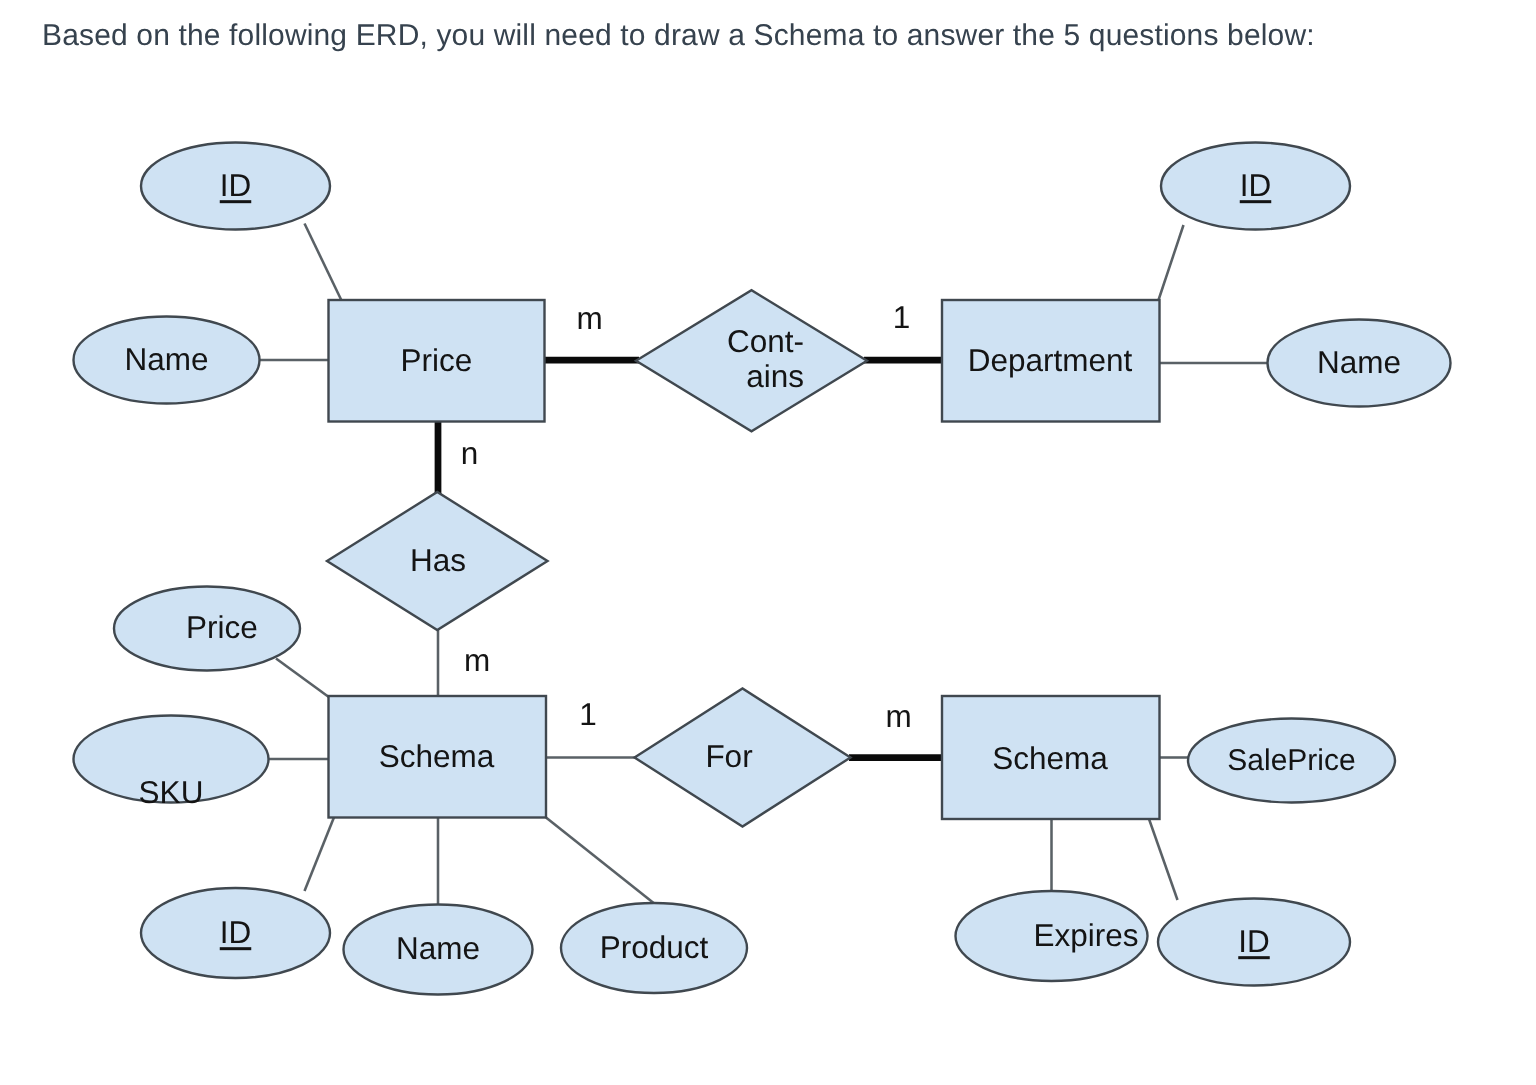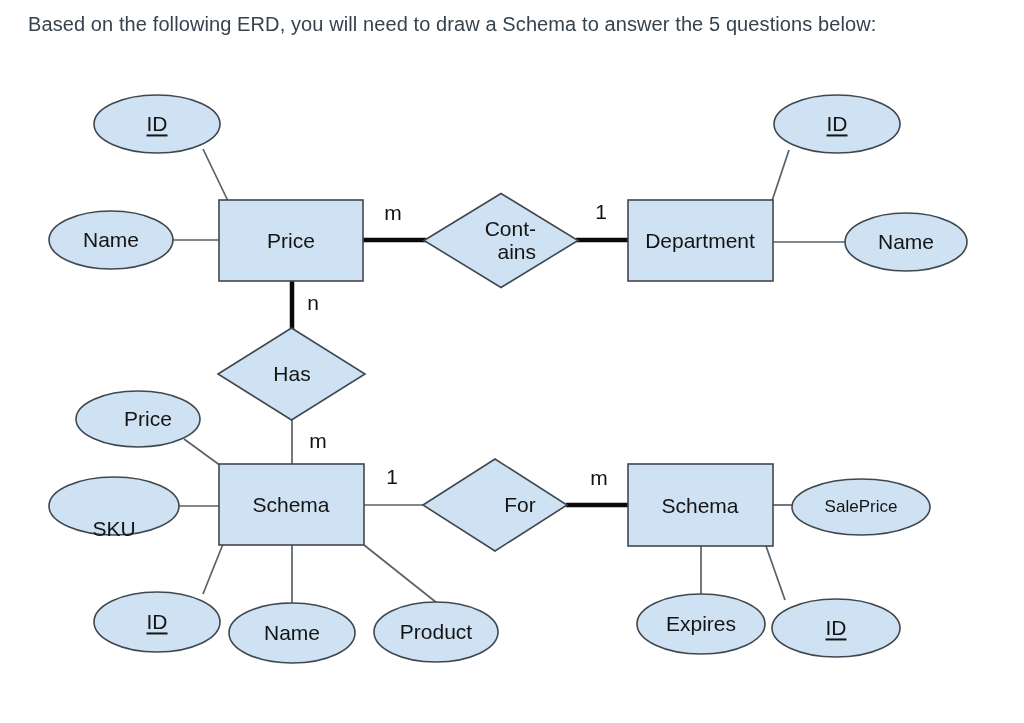--- a/index.html
+++ b/index.html
@@ -21,21 +21,21 @@
     letter-spacing:.1px;white-space:nowrap;
   }
   svg.wires{position:absolute;left:0;top:0;width:1024px;height:723px;}
   .shape{fill:var(--shape-fill);stroke:var(--shape-border);stroke-width:1.6;}
   .wire{stroke:var(--connector);stroke-width:1.7;fill:none;}
   .wire-bold{stroke:var(--connector-bold);stroke-width:4.5;fill:none;}
   .lbl{
     position:absolute;transform:translate(-50%,-50%);color:var(--text);
     font-size:21px;white-space:nowrap;text-align:right;line-height:1.1;
   }
-  .lbl.small{font-size:17px;}
+  .lbl.small{font-size:20px;}
   .lbl.wrap{white-space:normal;width:70px;}
   .lbl.pk{text-decoration:underline;text-decoration-thickness:1.5px;text-underline-offset:3px;}
 </style>
 </head>
 <body>
 
 <div class="page">
 
   <div class="title">Based on the following ERD, you will need to draw a Schema to answer the 5 questions below:</div>
 
@@ -84,35 +84,35 @@
     <ellipse class="shape" cx="836" cy="628" rx="64" ry="29"></ellipse>
   </svg>
 
   <div class="lbl" style="left:291px;top:241px">Price</div>
   <div class="lbl" style="left:700px;top:241px">Department</div>
   <div class="lbl" style="left:291px;top:505px">Schema</div>
   <div class="lbl" style="left:700px;top:506px">Schema</div>
 
   <div class="lbl wrap" style="left:501px;top:240px">Cont-ains</div>
   <div class="lbl" style="left:292px;top:374px">Has</div>
-  <div class="lbl" style="left:520px;top:505px">For</div>
+  <div class="lbl" style="left:486px;top:505px">For</div>
 
   <div class="lbl" style="left:393px;top:213px">m</div>
   <div class="lbl" style="left:601px;top:212px">1</div>
   <div class="lbl" style="left:313px;top:303px">n</div>
   <div class="lbl" style="left:318px;top:441px">m</div>
   <div class="lbl" style="left:392px;top:477px">1</div>
   <div class="lbl" style="left:599px;top:478px">m</div>
 
   <div class="lbl pk" style="left:157px;top:124px">ID</div>
   <div class="lbl" style="left:111px;top:240px">Name</div>
   <div class="lbl pk" style="left:837px;top:124px">ID</div>
   <div class="lbl" style="left:906px;top:242px">Name</div>
   <div class="lbl" style="left:148px;top:419px">Price</div>
   <div class="lbl" style="left:114px;top:529px">SKU</div>
   <div class="lbl pk" style="left:157px;top:622px">ID</div>
   <div class="lbl" style="left:292px;top:633px">Name</div>
   <div class="lbl" style="left:436px;top:632px">Product</div>
   <div class="lbl small" style="left:861px;top:507px">SalePrice</div>
-  <div class="lbl" style="left:701px;top:624px">Expires</div>
+  <div class="lbl" style="left:724px;top:624px">Expires</div>
   <div class="lbl pk" style="left:836px;top:628px">ID</div>
 
 </div>
 
 </body></html>

